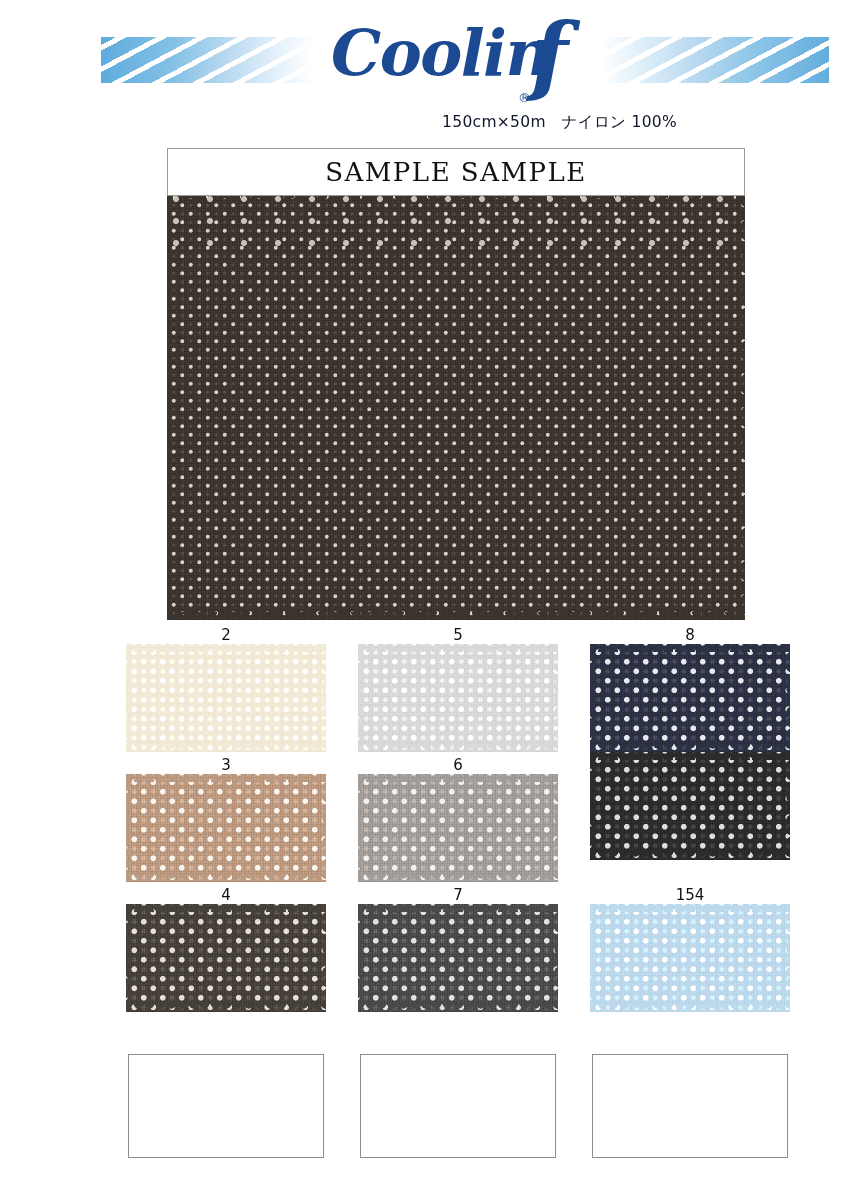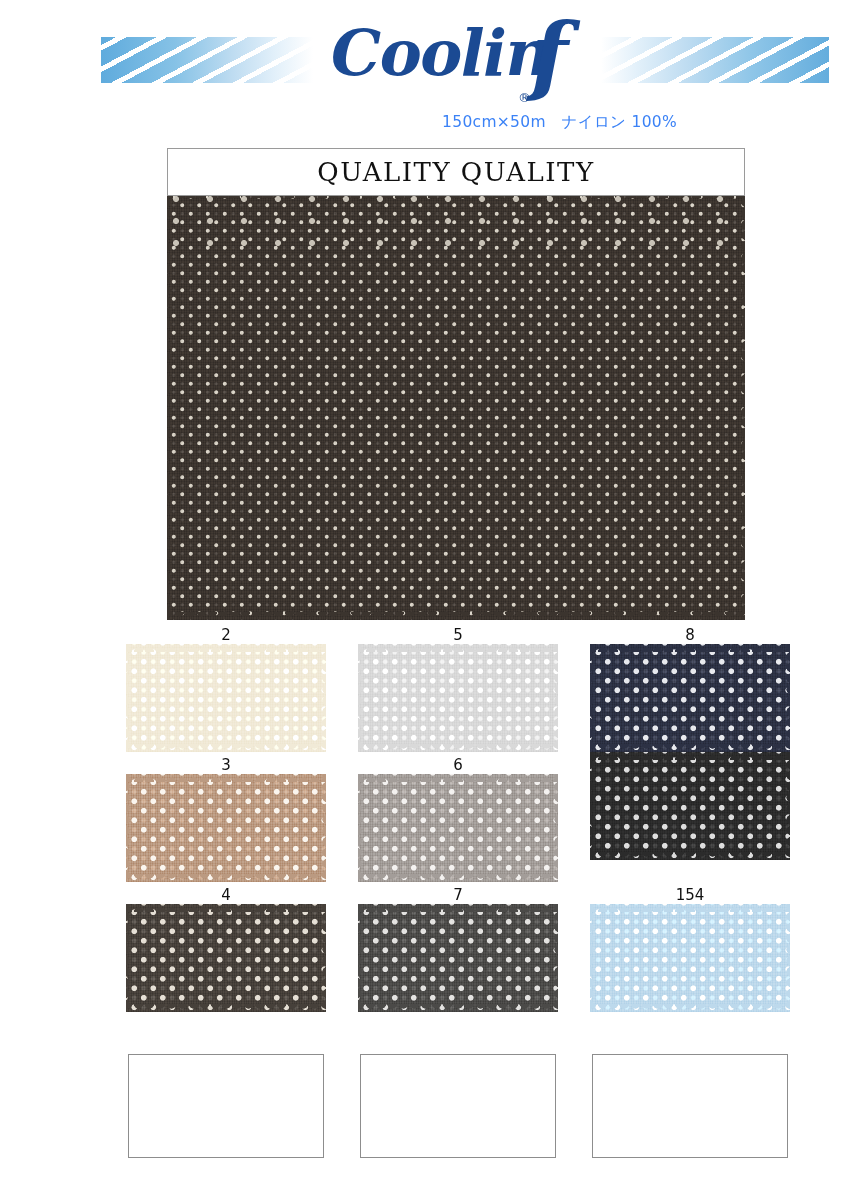--- a/index.html
+++ b/index.html
@@ -95,21 +95,21 @@
     line-height: 1;
   }
 
   #spec {
     position: absolute;
     right: 40px;
     top: 112px;
     font-family: "DejaVu Sans", sans-serif;
     font-size: 15.5px;
     letter-spacing: 0.3px;
-    color: #3b82f6;
+    color: #0f172a;
     white-space: nowrap;
   }
 
   
   #quality-bar {
     position: absolute;
     left: 167px;
     top: 148px;
     width: 578px;
     height: 48px;
@@ -241,21 +241,21 @@
     <div id="logo">
       <div id="logo-text">Coolin</div>
       <div id="logo-reg">®</div>
       <div id="logo-f">f</div>
     </div>
 
     <div id="spec">150cm×50m　ナイロン 100%</div>
   </div>
 
   <div id="quality-bar">
-    <div id="quality-title">QUALITY QUALITY</div>
+    <div id="quality-title">SAMPLE SAMPLE</div>
   </div>
 
   <div id="main-swatch">
     <div class="mesh">
       <div class="fill" style="background: rgb(59, 52, 46);"></div>
       <div class="dots" style="background-image: radial-gradient(circle at 4.25px 4.25px, rgb(216, 210, 198) 0px, rgb(216, 210, 198) 1.5px, rgba(0, 0, 0, 0) 2.4px), radial-gradient(circle at 12.75px 12.75px, rgb(216, 210, 198) 0px, rgb(216, 210, 198) 1.5px, rgba(0, 0, 0, 0) 2.4px), radial-gradient(circle at 4.25px 12.75px, rgb(85, 78, 72) 0px, rgb(85, 78, 72) 1.05px, rgba(0, 0, 0, 0) 2.1px), radial-gradient(circle at 12.75px 4.25px, rgb(85, 78, 72) 0px, rgb(85, 78, 72) 1.05px, rgba(0, 0, 0, 0) 2.1px); background-size: 17px 17px; background-repeat: repeat;"></div>
       <div class="weave"></div>
       <div class="scallop-top" style="background-image: radial-gradient(circle at 50% 100%, rgb(59, 52, 46) 0px, rgb(59, 52, 46) 4.4px, rgba(0, 0, 0, 0) 4.8px);"></div>
       <div class="scallop-bottom" style="background-image: radial-gradient(circle at 50% 0%, rgb(59, 52, 46) 0px, rgb(59, 52, 46) 4.4px, rgba(0, 0, 0, 0) 4.8px);"></div>
       <div class="scallop-left" style="background-image: radial-gradient(circle at 0% 50%, rgb(59, 52, 46) 0px, rgb(59, 52, 46) 4.4px, rgba(0, 0, 0, 0) 4.8px);"></div>

